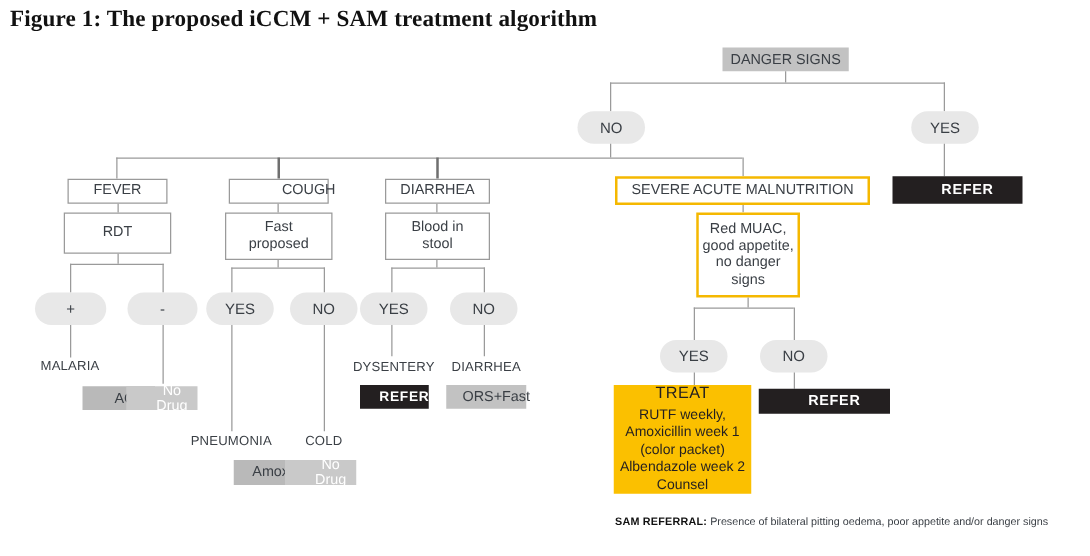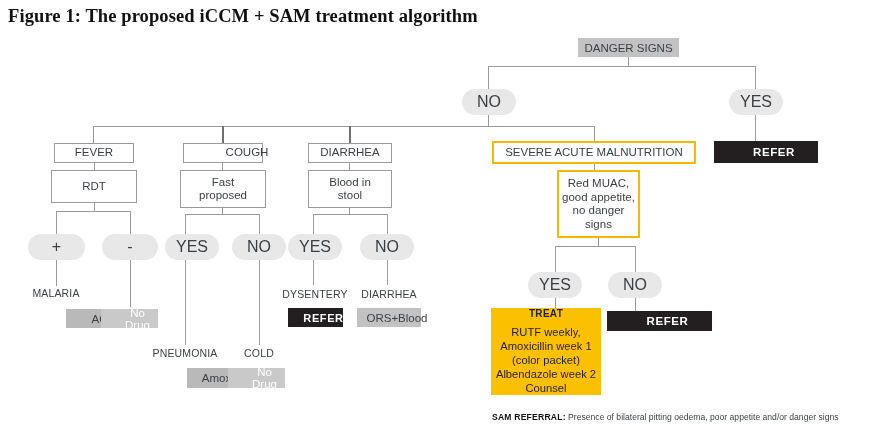--- a/index.html
+++ b/index.html
@@ -34,21 +34,21 @@
     text-align:center;
     line-height:13.5px;
   }
   .box.yellow{border:2px solid #f5b800;}
 
   
   .pill{
     background:#e8e8e8;
     border-radius:14px;
     color:#3a3f45;
-    font-size:16px;
+    font-size:12px;
     display:flex;align-items:center;justify-content:center;
     text-align:center;
   }
 
   
   .label{
     color:#3a3f45;
     font-size:10.5px;
     letter-spacing:0.15px;
     white-space:nowrap;
@@ -70,21 +70,21 @@
     display:flex;align-items:center;justify-content:center;
   }
 
   
   .treat{
     background:#fbc000;color:#231f20;
     font-size:11.2px;line-height:14.2px;
     display:flex;flex-direction:column;align-items:center;justify-content:center;
     text-align:center;padding:4px 2px;
   }
-  .treat .hd{font-weight:bold;font-size:10px;margin-bottom:3px;letter-spacing:0.3px;}
+  .treat .hd{font-weight:normal;font-size:13px;margin-bottom:3px;letter-spacing:0.3px;}
 
   
   .ln{background:#9a9a9a;}
   .ln.v{width:1px;}
   .ln.h{height:1px;}
   .ln.dark{background:#6f6f6f;width:2px;}
 
   
   .foot{
     left:492px;top:412px;
@@ -178,21 +178,21 @@
   <div class="abs pill" style="left:288px;top:234px;width:54px;height:26px;">YES</div>
   <div class="abs pill" style="left:360px;top:234px;width:54px;height:26px;">NO</div>
 
   <div class="abs ln v" style="left:313px;top:260px;height:25px;"></div>
   <div class="abs ln v" style="left:387px;top:260px;height:25px;"></div>
 
   <div class="abs label" style="left:275px;top:288px;width:80px;">DYSENTERY</div>
   <div class="abs badge dark" style="left:288px;top:308px;width:55px;height:19px;font-size:11px;">REFER</div>
 
   <div class="abs label" style="left:351px;top:288px;width:76px;">DIARRHEA</div>
-  <div class="abs badge shade" style="left:357px;top:308px;width:64px;height:19px;">ORS+Blood</div>
+  <div class="abs badge shade" style="left:357px;top:308px;width:64px;height:19px;">ORS+Fast</div>
 
   <div class="abs box yellow" style="left:492px;top:141px;width:204px;height:23px;">SEVERE ACUTE MALNUTRITION</div>
 
   <div class="abs ln v" style="left:594px;top:164px;height:6px;"></div>
 
   <div class="abs box yellow" style="left:557px;top:170px;width:83px;height:68px;flex-direction:column;">
     <span>Red MUAC,</span>
     <span>good appetite,</span>
     <span>no danger</span>
     <span>signs</span>

